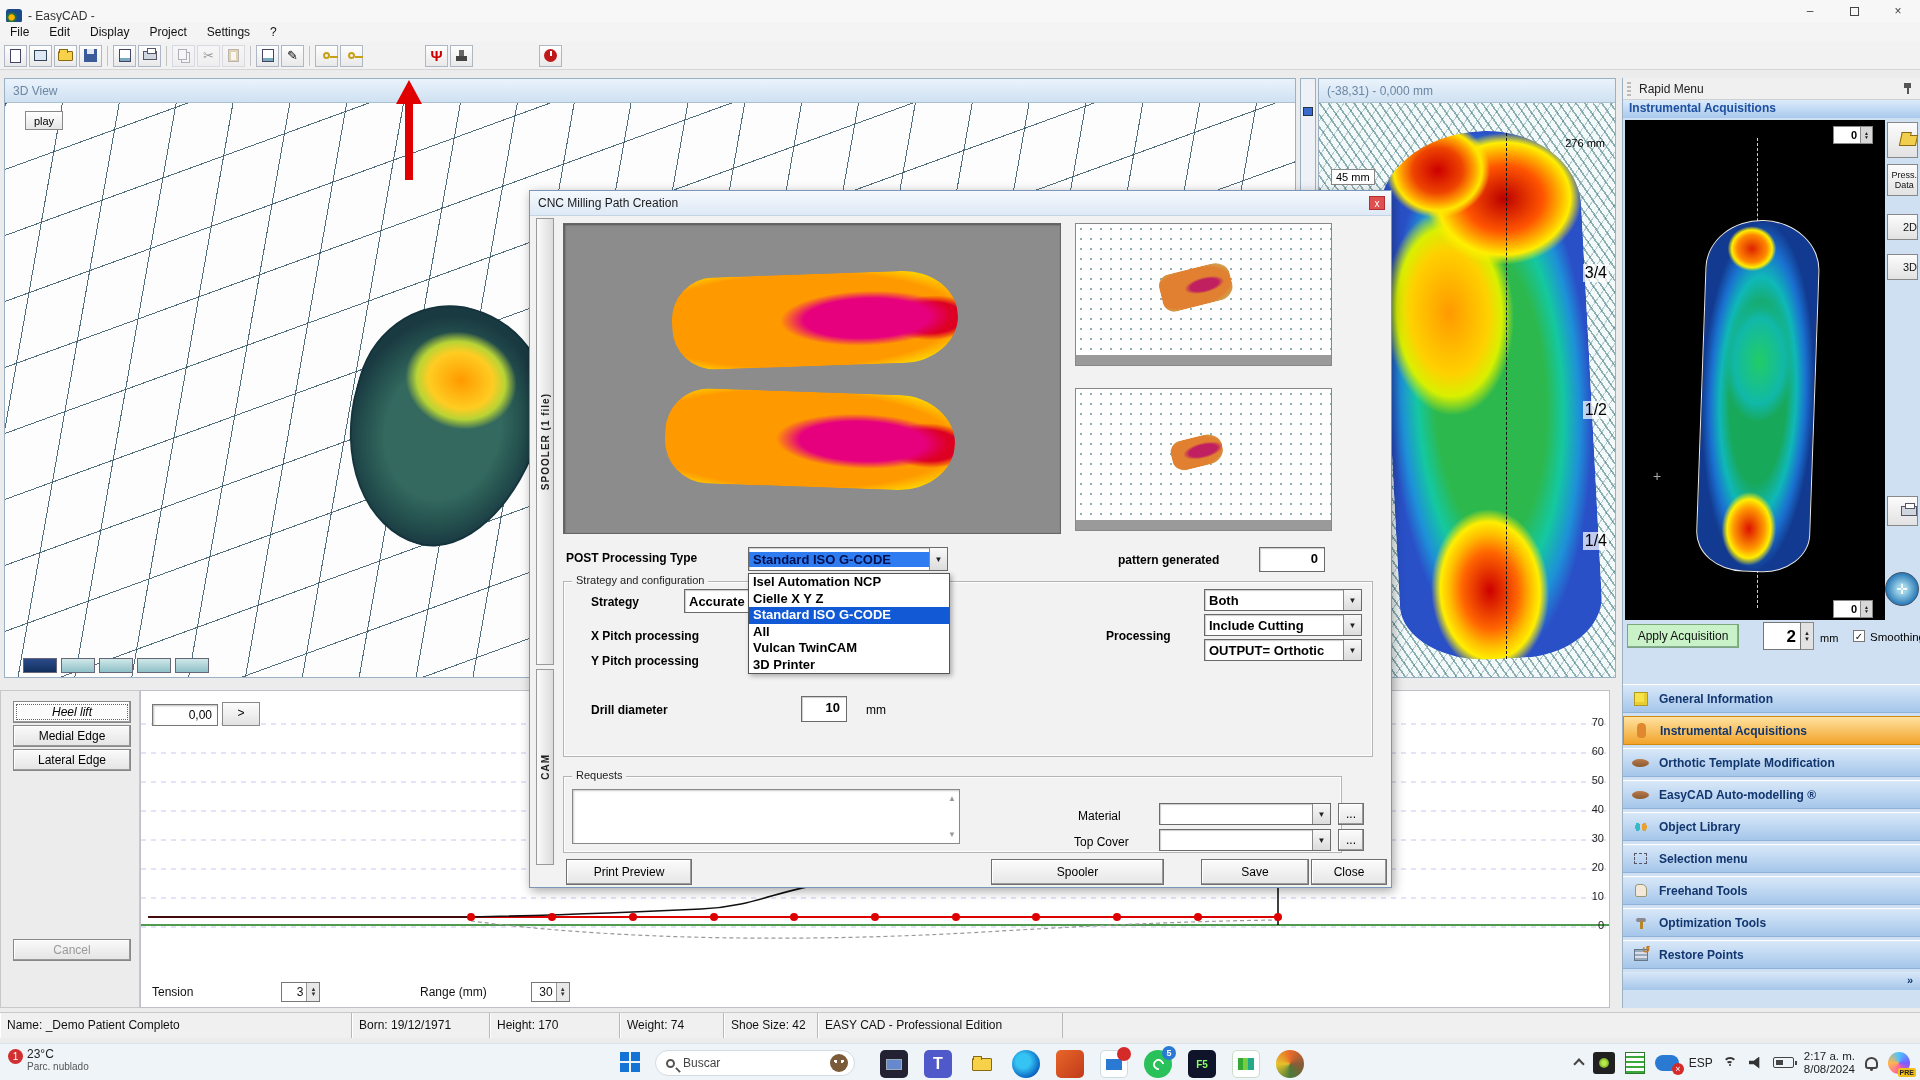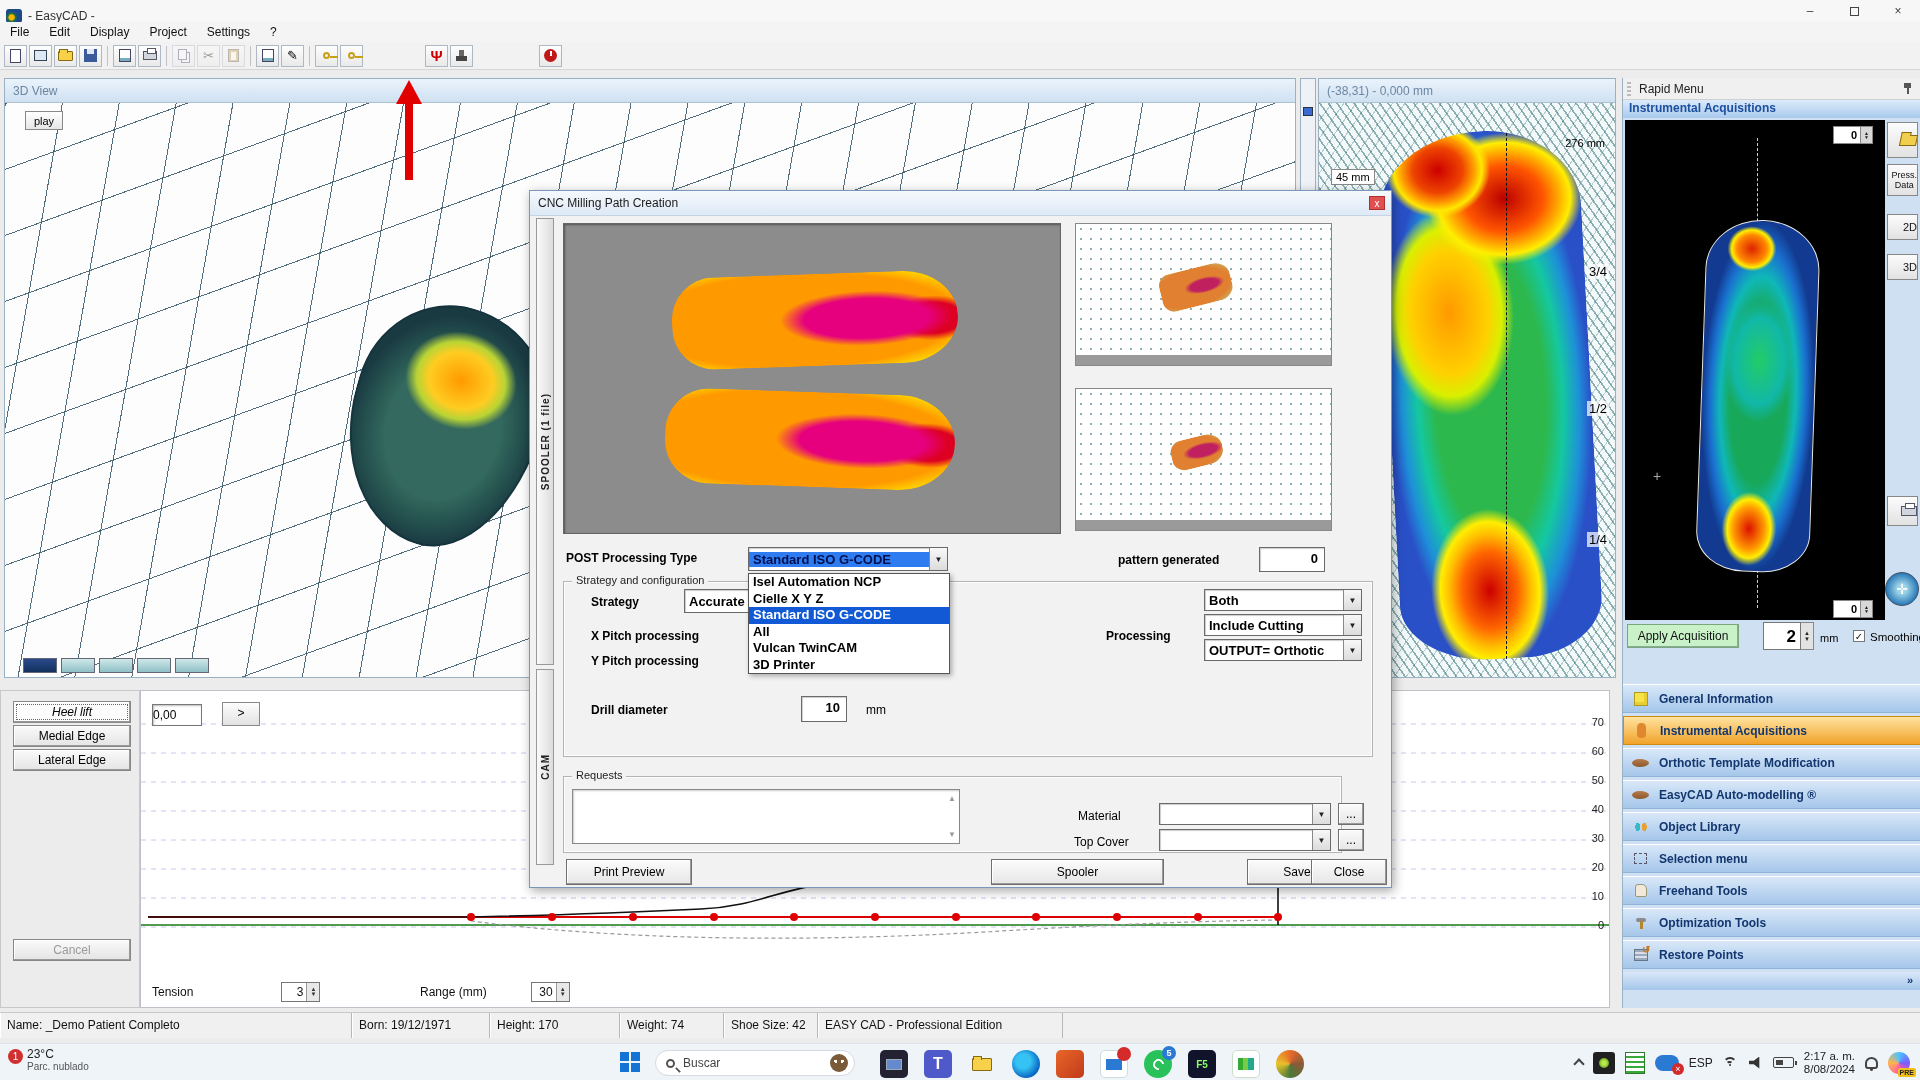--- a/index.html
+++ b/index.html
@@ -81,30 +81,30 @@
     border-radius:52% 48% 40% 44% / 15% 15% 11% 11%;
     background:
       radial-gradient(55px 50px at 30% 7%, #cc0000, #ee4400 45%, #ff9900 65%, #ffe800 80%, rgba(120,200,0,0) 95%),
       radial-gradient(78px 66px at 62% 13%, #bb0000, #ff5500 50%, #ffaa00 70%, #ffee00 85%, rgba(0,0,0,0) 100%),
       radial-gradient(70px 112px at 32% 34%, #ff9900, #ffd000 55%, #d8f000 75%, rgba(0,0,0,0) 92%),
       radial-gradient(62px 86px at 45% 87%, #cc0000, #ff6600 45%, #ffbb00 65%, #ffee00 80%, rgba(0,0,0,0) 95%),
       radial-gradient(closest-side at 50% 50%, #2db84d 55%, #14c8a0 72%, #1e90d8 88%, #2a50c8 100%); }
   .pm-dash { position:absolute; left:187px; top:30px; bottom:18px; border-left:1px dashed #111; }
   .pm-chip { position:absolute; left:12px; top:66px; background:#fff; border:1px solid #888; font-size:11px; padding:1px 4px; }
   .pm-top { position:absolute; right:10px; top:34px; font-size:11px; color:#000; }
-  .pm-frac { position:absolute; right:6px; font-size:13px; color:#000; background:rgba(255,255,255,.7); padding:0 2px; }
+  .pm-frac { position:absolute; right:6px; font-size:16px; color:#000; background:rgba(255,255,255,.7); padding:0 2px; }
 
   
   .edgepanel { left:0; top:690px; width:140px; height:318px; background:#ececec; border:1px solid #c8c8c8; }
   .ebtn { position:absolute; left:12px; width:118px; height:22px; background:linear-gradient(#fafafa,#e4e4e4); border:1px solid #888; box-shadow:inset -1px -1px 0 #999, inset 1px 1px 0 #fff; font-size:12px; display:flex; align-items:center; justify-content:center; }
   .ebtn.sel { background:#fcfcfc; outline:1px dotted #666; outline-offset:-4px;font-style:italic; }
   .ebtn.disabled { color:#9a9a9a; }
   .graph { left:140px; top:690px; width:1470px; height:318px; background:#fff; border:1px solid #c0c0c8; }
   .gl { position:absolute; font-size:11px; color:#222; width:26px; text-align:right; }
-  .heelval { position:absolute; left:152px; top:704px; width:50px; height:22px; background:#fff; border:1px solid #777; box-shadow:inset 1px 1px 2px #bbb; font-size:12px; text-align:left; padding:3px 5px 0 0; z-index:6; }
+  .heelval { position:absolute; left:152px; top:704px; width:66px; height:22px; background:#fff; border:1px solid #777; box-shadow:inset 1px 1px 2px #bbb; font-size:12px; text-align:right; padding:3px 5px 0 0; z-index:6; }
   .heelgo { position:absolute; left:222px; top:702px; width:38px; height:24px; background:linear-gradient(#fdfdfd,#e2e2e2); border:1px solid #888; font-size:12px; text-align:center; padding-top:3px; z-index:6; }
   .spin { display:inline-flex; border:1px solid #777; background:#fff; height:20px; }
   .spin .val { min-width:24px; padding:2px 3px 0 3px; font-size:12px; text-align:right; }
   .spin .arrows { width:13px; border-left:1px solid #999; background:#e8e8e8; display:flex; flex-direction:column; align-items:center; justify-content:center; font-size:6px; color:#333; line-height:5px; }
   .ctrl-row { position:absolute; font-size:12px; color:#111; display:flex; align-items:center; gap:8px; }
 
   
   .dialog { position:absolute; left:529px; top:190px; width:863px; height:698px; background:#f2f2f2; border:1px solid #7a96b8; box-shadow:2px 3px 10px rgba(0,0,0,.35); z-index:30; }
   .dlg-title { height:25px; background:linear-gradient(#f5f9fd,#dde9f6); border-bottom:1px solid #c4d4e4; display:flex; align-items:center; padding:0 8px; font-size:12px; color:#1a1a1a; }
   .dlg-close { position:absolute; right:6px; top:5px; width:16px; height:14px; background:#e05050; color:#fff; font-size:10px; display:flex; align-items:center; justify-content:center; border:1px solid #b03030; }
@@ -501,21 +501,21 @@
 
     <div class="dlabel" style="left:544px; top:644px; font-weight:normal; font-size:12px">Top Cover</div>
     <div class="combo" style="left:629px; top:638px; width:172px; height:22px">
       <span class="cval"></span>
         <span class="cbtn">▼</span>
     </div>
     <div class="dbtn" style="left:808px; top:638px; width:26px; height:22px">...</div>
 
     <div class="dbtn" style="left:36px; top:668px; width:126px">Print Preview</div>
     <div class="dbtn" style="left:461px; top:668px; width:173px">Spooler</div>
-    <div class="dbtn" style="left:717px; top:668px; width:100px">Save</div>
+    <div class="dbtn" style="left:671px; top:668px; width:108px">Save</div>
     <div class="dbtn" style="left:781px; top:668px; width:76px">Close</div>
   </div>
 
   <div class="sidebar">
     <div class="rapid">
       <span class="grip"></span>
       <span>Rapid Menu</span>
       <span class="pin"></span>
     </div>
     <div class="ia-hdr">Instrumental Acquisitions</div>

